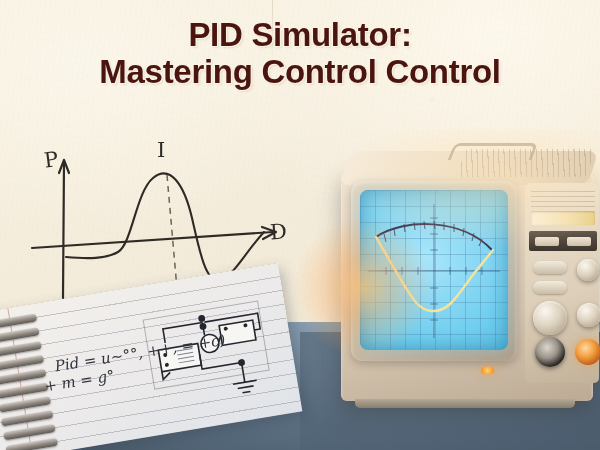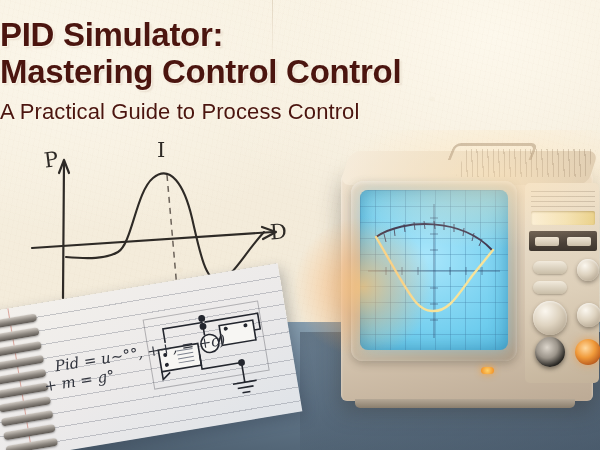--- a/index.html
+++ b/index.html
@@ -22,21 +22,21 @@
       repeating-linear-gradient(101deg, rgba(160,130,90,.035) 0 1px, rgba(0,0,0,0) 1px 5px),
       repeating-linear-gradient(16deg, rgba(150,120,80,.028) 0 1px, rgba(0,0,0,0) 1px 7px),
       radial-gradient(circle at 30% 60%, rgba(190,165,120,.10) 0 2px, rgba(0,0,0,0) 3px),
       radial-gradient(circle at 72% 22%, rgba(190,165,120,.09) 0 2px, rgba(0,0,0,0) 3px);
   }
   .fold{
     position:absolute;left:272px;top:0;width:1px;height:64px;
     background:linear-gradient(180deg, rgba(150,120,80,.22), rgba(150,120,80,0));
   }
   
-  .titles{position:absolute;left:0;top:18px;width:600px;}
+  .titles{position:absolute;left:0;top:18px;width:600px;text-align:center;}
   .t-line{
     font-weight:bold;letter-spacing:-.3px;line-height:1.02;
     text-shadow:1px 1px 0 rgba(255,250,238,.75), 2px 2px 2px rgba(120,80,50,.13);
   }
   #title1{font-size:33px;}
   #title2{font-size:33px;margin-top:3px;}
   #subtitle{
     font-size:22px;margin-top:11px;letter-spacing:.1px;
     text-shadow:1px 1px 0 rgba(255,250,238,.6);
   }
@@ -192,21 +192,20 @@
 <body>
 
 <div id="poster">
 
   <div class="grain"></div>
   <div class="fold"></div>
 
   <div class="titles">
     <div class="t-line" id="title1" style="color: rgb(75, 21, 15);">PID Simulator:</div>
     <div class="t-line" id="title2" style="color: rgb(75, 21, 15);">Mastering Control Control</div>
-    <div id="subtitle" style="color: rgb(75, 21, 15);">A Practical Guide to Process Control</div>
   </div>
 
   <div class="sketch">
     <svg width="305" height="160" viewBox="0 0 305 160">
 
       <path d="M45,158 L46,22" stroke="#2e2a26" stroke-width="2.2" fill="none" stroke-linecap="round"></path>
       <path d="M46,20 L41,33 M46,20 L51,33" stroke="#2e2a26" stroke-width="2.2" fill="none" stroke-linecap="round"></path>
 
       <path d="M14,108 L255,92" stroke="#2e2a26" stroke-width="2.2" fill="none" stroke-linecap="round"></path>
       <path d="M258,92 L244,87 M258,92 L245,99" stroke="#2e2a26" stroke-width="2.2" fill="none" stroke-linecap="round"></path>

